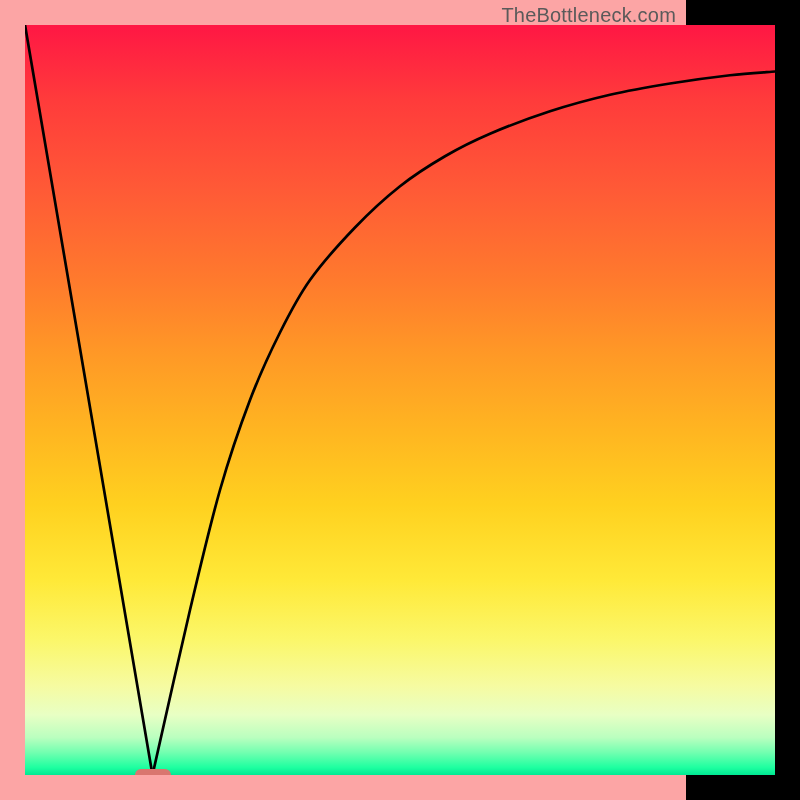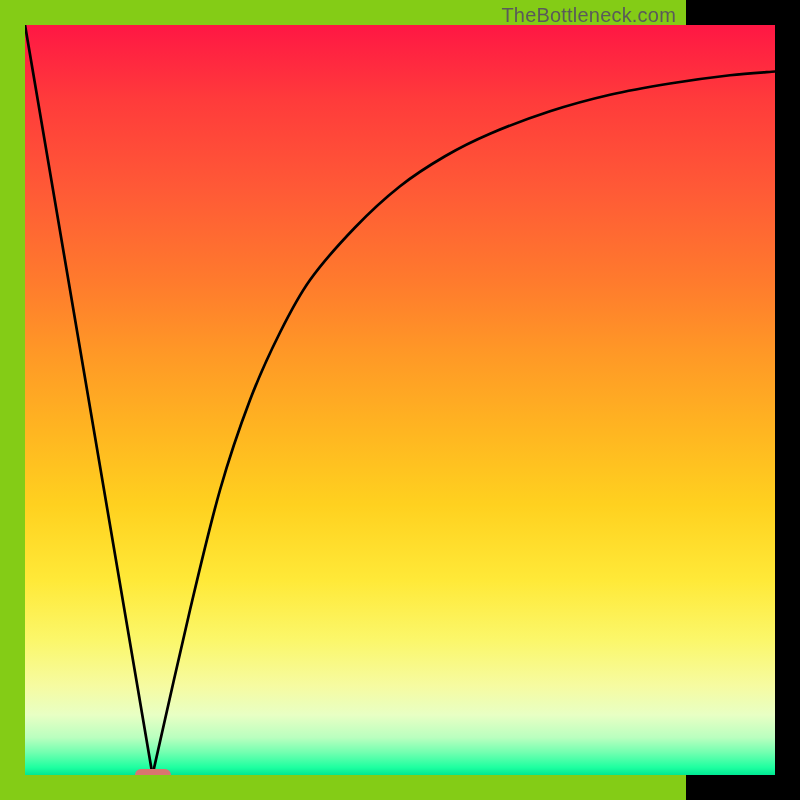--- a/index.html
+++ b/index.html
@@ -8,21 +8,21 @@
     width: 800px;
     height: 800px;
     background: #000;
     font-family: Arial, Helvetica, sans-serif;
     overflow: hidden;
   }
   .frame {
     position: relative;
     width: 686px;
     height: 800px;
-    background: #84cc16;
+    background: #fca5a5;
   }
   .plot-area {
     position: absolute;
     left: 25px;
     top: 25px;
     width: 750px;
     height: 750px;
     background: linear-gradient(to bottom,
       #ff1744 0%,
       #ff3b3b 10%,

